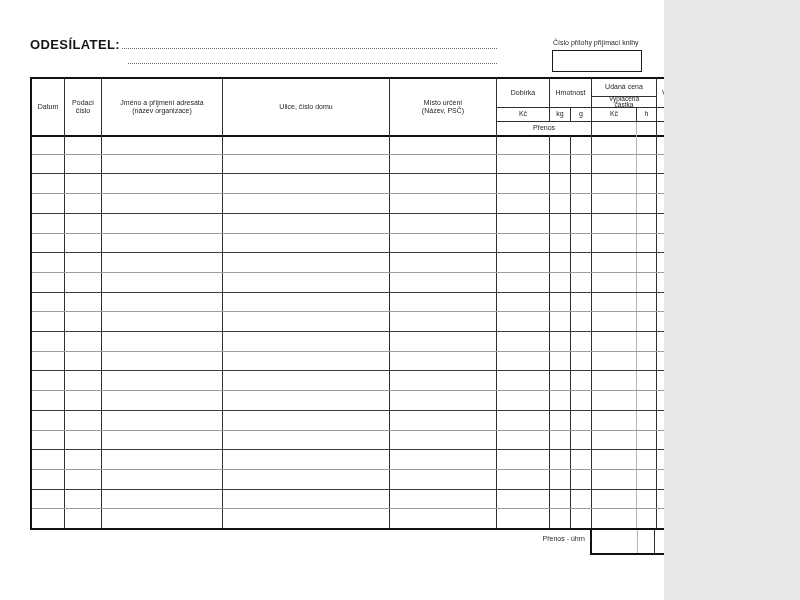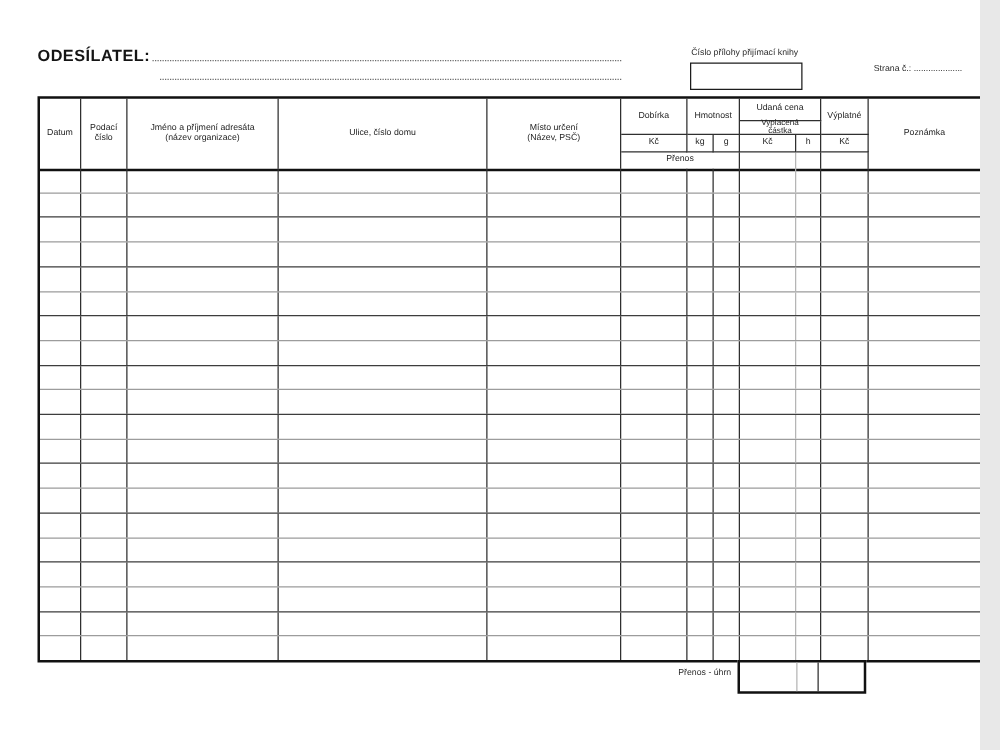--- a/index.html
+++ b/index.html
@@ -1,17 +1,17 @@
 <!DOCTYPE html>
 <html><head>
 <meta charset="utf-8">
 <style>
   html,body { margin:0; padding:0; background:#e8e8e8; }
   .page {
-    position:relative; width:784px; height:600px; background:#ffffff;
+    position:relative; width:664px; height:600px; background:#ffffff;
     font-family:"Liberation Sans", sans-serif; color:#1f1f1f; overflow:hidden;
   }
   
   .sender-label {
     position:absolute; left:30px; top:37px;
     font-size:13px; font-weight:bold; letter-spacing:.4px; color:#151515;
   }
   .dotline { position:absolute; height:8px; border-bottom:1.5px dotted #6d6d6d; }
   .dotline.one { left:122px; top:40px; width:375px; }
   .dotline.two { left:128px; top:55px; width:369px; }

